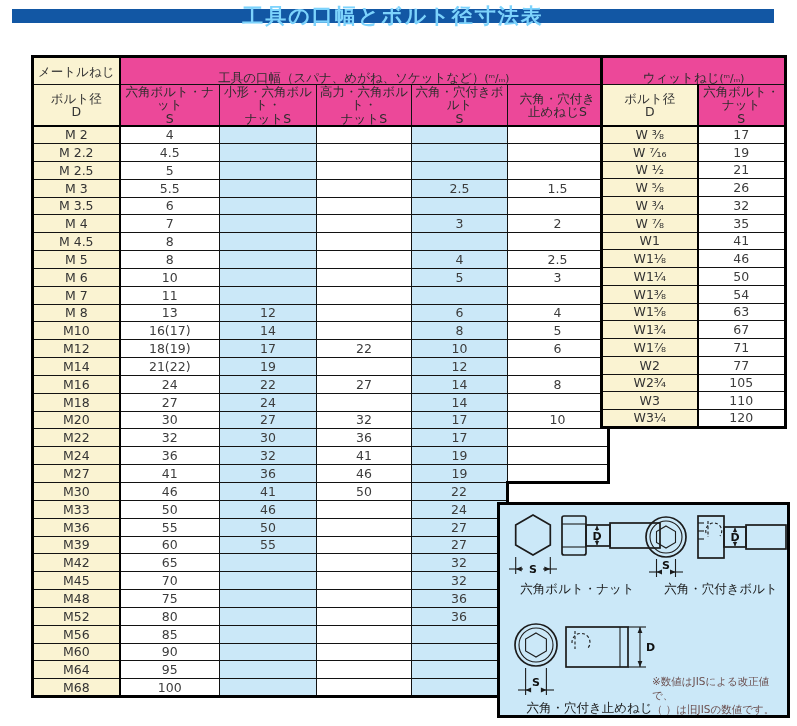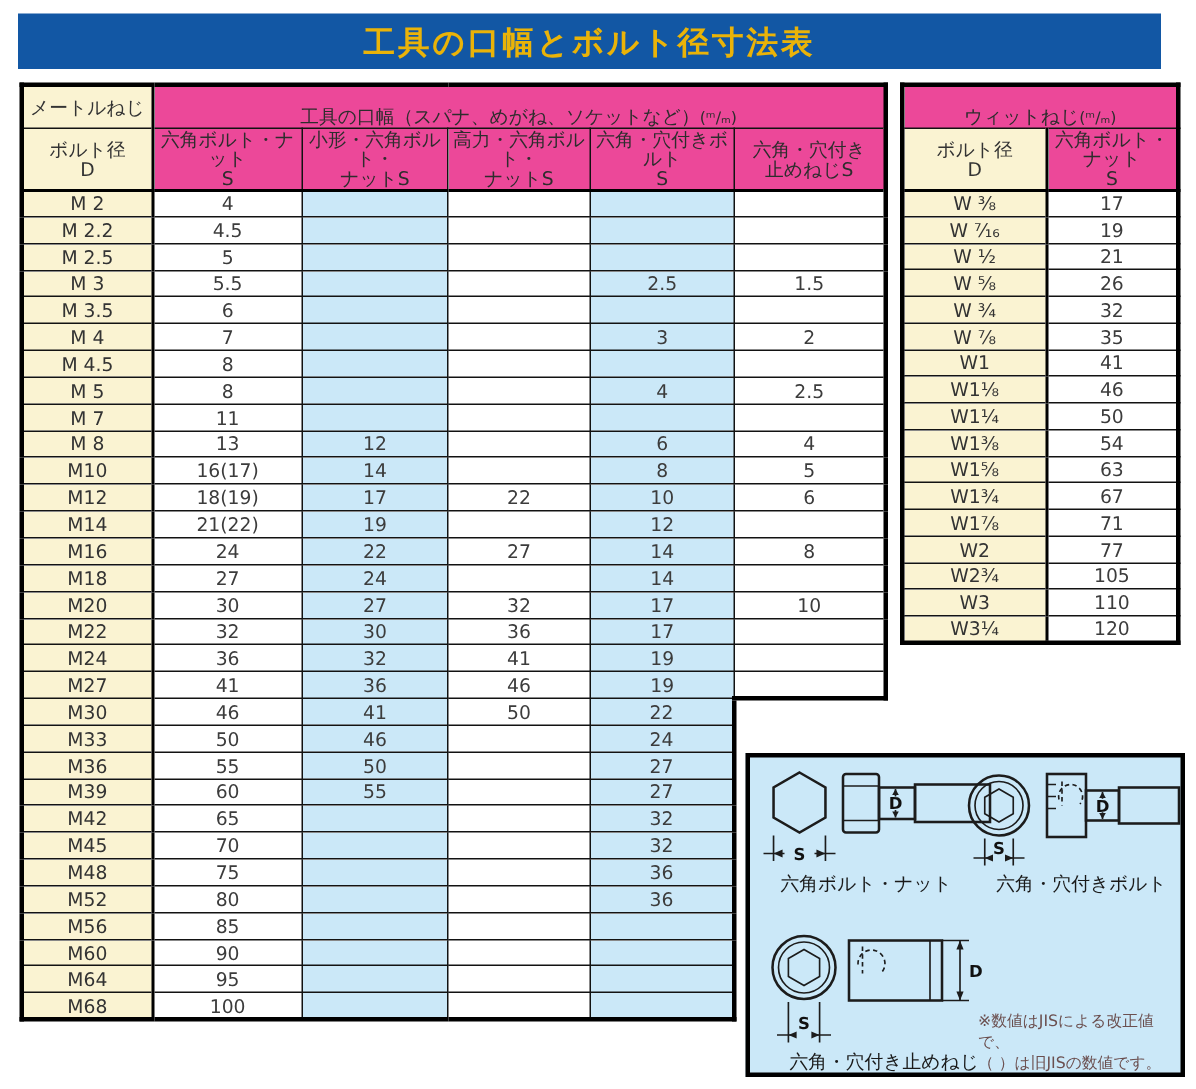--- a/index.html
+++ b/index.html
@@ -1,29 +1,29 @@
 <!DOCTYPE html>
 <html><head>
 <meta charset="utf-8">
 <style>
   * { margin:0; padding:0; box-sizing:border-box; }
   html,body { width:797px; height:726px; background:#ffffff;
     font-family:"DejaVu Sans","Liberation Sans",sans-serif; }
   .page { position:relative; width:797px; height:726px; overflow:hidden; background:#fff; }
 
-  .banner { position:absolute; left:12px; top:9px; width:762px; height:37px;
-    background:#1257a4; color:#eab308; display:flex; align-items:center; justify-content:center;
+  .banner { position:absolute; left:12px; top:9px; width:762px; height:14px;
+    background:#1257a4; color:#7dd3fc; display:flex; align-items:center; justify-content:center;
     font-size:21px; font-weight:bold; letter-spacing:2px; }
 
   table { border-collapse:collapse; table-layout:fixed; }
   td { text-align:center; vertical-align:middle; padding:0; font-size:12.5px;
     color:#3c3c3c; line-height:1.05; overflow:hidden; }
 
   
-  .metric { position:absolute; left:13px; top:55px; }
+  .metric { position:absolute; left:31px; top:55px; }
   .metric td { height:17.85px; border:1px solid #121212; }
   
   .whit { position:absolute; left:600px; top:55px; border:3px solid #000; }
   .whit td { height:17.75px; border:1px solid #121212; }
 
   .hdr { background:#ec4899; color:#2d2d2d; white-space:pre-line; font-size:12.5px; }
   .hdr-top td { height:19px; }
   .hdr-sub td { height:34px; border-bottom:2px solid #000 !important; }
   .b-t3 { border-top:3px solid #000 !important; }
   .b-l3 { border-left:3px solid #000 !important; }
@@ -154,20 +154,28 @@
         </tr>
         <tr>
           <td class="c0 b-l3">M 5</td>
           <td class="cw">8</td>
           <td class="cb"></td>
           <td class="cw"></td>
           <td class="cb">4</td>
           <td class="cw b-r3">2.5</td>
         </tr>
         <tr>
+          <td class="c0 b-l3">M 6</td>
+          <td class="cw">10</td>
+          <td class="cb"></td>
+          <td class="cw"></td>
+          <td class="cb">5</td>
+          <td class="cw b-r3">3</td>
+        </tr>
+        <tr>
           <td class="c0 b-l3">M 7</td>
           <td class="cw">11</td>
           <td class="cb"></td>
           <td class="cw"></td>
           <td class="cb"></td>
           <td class="cw b-r3"></td>
         </tr>
         <tr>
           <td class="c0 b-l3">M 8</td>
           <td class="cw">13</td>

